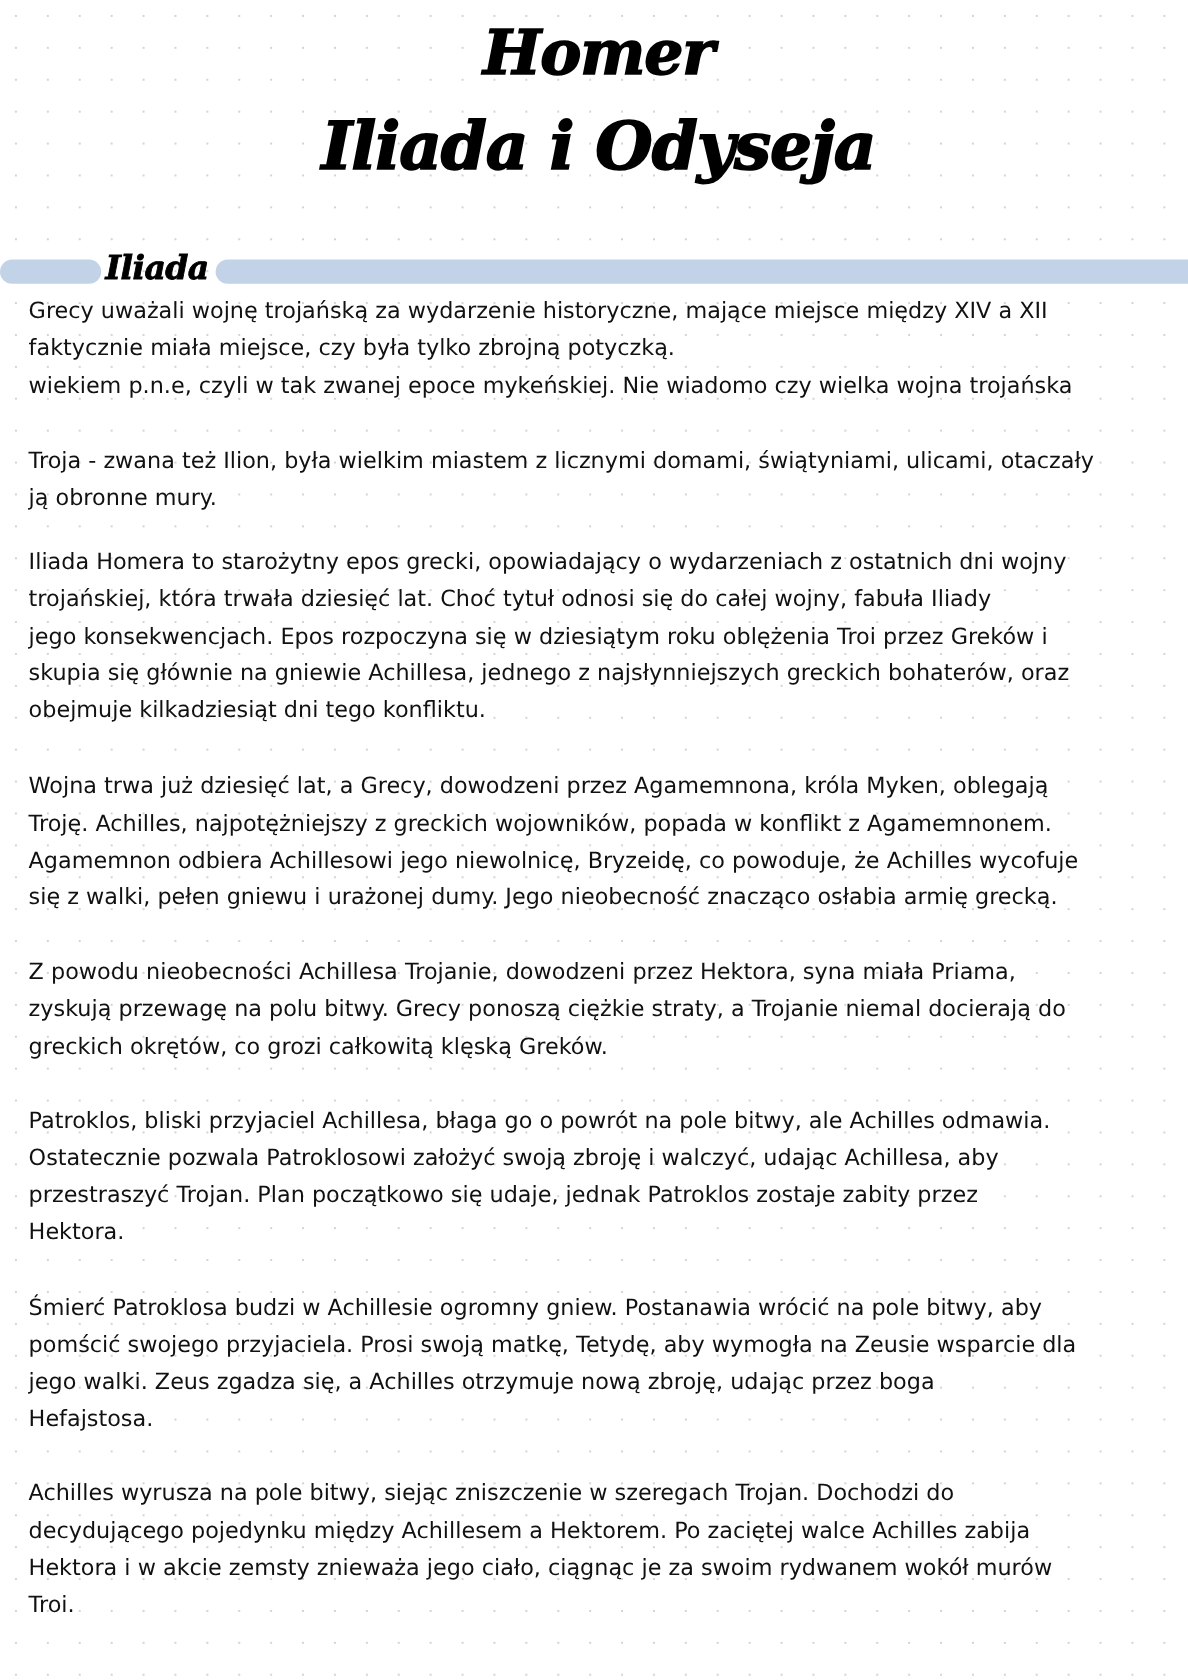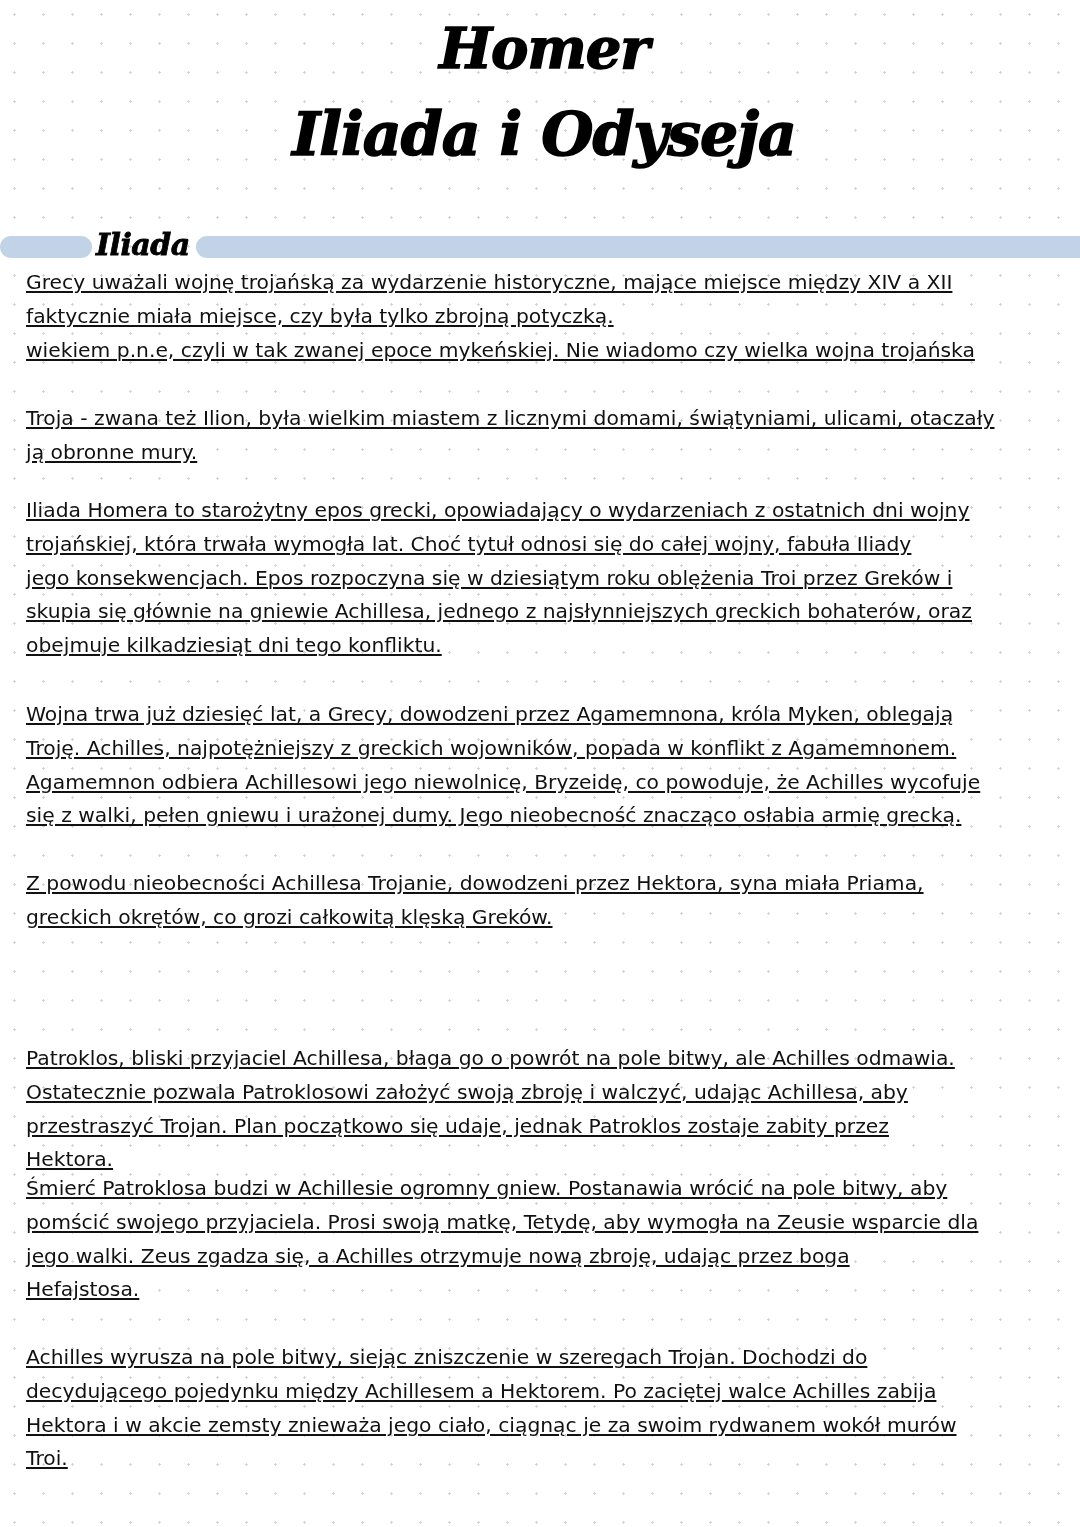--- a/index.html
+++ b/index.html
@@ -86,32 +86,31 @@
       top: 266px;
       width: 1040px;
     }
     .para {
       font-family: "DejaVu Sans", sans-serif;
       font-size: 20.3px;
       line-height: 33.8px;
       margin: 0;
       white-space: nowrap;
       color: #111;
-      text-decoration: underline;
     }
     .line {
       display: block;
       height: 33.8px;
     }
     .p1 { position: absolute; top: 0px; }
     .p2 { position: absolute; top: 136px; }
     .p3 { position: absolute; top: 228px; }
     .p4 { position: absolute; top: 432px; }
     .p5 { position: absolute; top: 601px; }
-    .p6 { position: absolute; top: 736px; margin-top: 40px; }
+    .p6 { position: absolute; top: 736px; }
     .p7 { position: absolute; top: 906px; }
     .p8 { position: absolute; top: 1075px; }
   </style>
 </head>
 <body>
 
 <div class="title-block">
   <div class="title-line title-1">Homer</div>
   <div class="title-line title-2">Iliada i Odyseja</div>
 </div>
@@ -130,35 +129,36 @@
     <span class="line">wiekiem p.n.e, czyli w tak zwanej epoce mykeńskiej. Nie wiadomo czy wielka wojna trojańska</span>
   </p>
 
   <p class="para p2">
     <span class="line">Troja - zwana też Ilion, była wielkim miastem z licznymi domami, świątyniami, ulicami, otaczały</span>
     <span class="line">ją obronne mury.</span>
   </p>
 
   <p class="para p3">
     <span class="line">Iliada Homera to starożytny epos grecki, opowiadający o wydarzeniach z ostatnich dni wojny</span>
-    <span class="line">trojańskiej, która trwała wymogła lat. Choć tytuł odnosi się do całej wojny, fabuła Iliady</span>
+    <span class="line">trojańskiej, która trwała dziesięć lat. Choć tytuł odnosi się do całej wojny, fabuła Iliady</span>
     <span class="line">jego konsekwencjach. Epos rozpoczyna się w dziesiątym roku oblężenia Troi przez Greków i</span>
     <span class="line">skupia się głównie na gniewie Achillesa, jednego z najsłynniejszych greckich bohaterów, oraz</span>
     <span class="line">obejmuje kilkadziesiąt dni tego konfliktu.</span>
   </p>
 
   <p class="para p4">
     <span class="line">Wojna trwa już dziesięć lat, a Grecy, dowodzeni przez Agamemnona, króla Myken, oblegają</span>
     <span class="line">Troję. Achilles, najpotężniejszy z greckich wojowników, popada w konflikt z Agamemnonem.</span>
     <span class="line">Agamemnon odbiera Achillesowi jego niewolnicę, Bryzeidę, co powoduje, że Achilles wycofuje</span>
     <span class="line">się z walki, pełen gniewu i urażonej dumy. Jego nieobecność znacząco osłabia armię grecką.</span>
   </p>
 
   <p class="para p5">
     <span class="line">Z powodu nieobecności Achillesa Trojanie, dowodzeni przez Hektora, syna miała Priama,</span>
+    <span class="line">zyskują przewagę na polu bitwy. Grecy ponoszą ciężkie straty, a Trojanie niemal docierają do</span>
     <span class="line">greckich okrętów, co grozi całkowitą klęską Greków.</span>
   </p>
 
   <p class="para p6">
     <span class="line">Patroklos, bliski przyjaciel Achillesa, błaga go o powrót na pole bitwy, ale Achilles odmawia.</span>
     <span class="line">Ostatecznie pozwala Patroklosowi założyć swoją zbroję i walczyć, udając Achillesa, aby</span>
     <span class="line">przestraszyć Trojan. Plan początkowo się udaje, jednak Patroklos zostaje zabity przez</span>
     <span class="line">Hektora.</span>
   </p>
 

